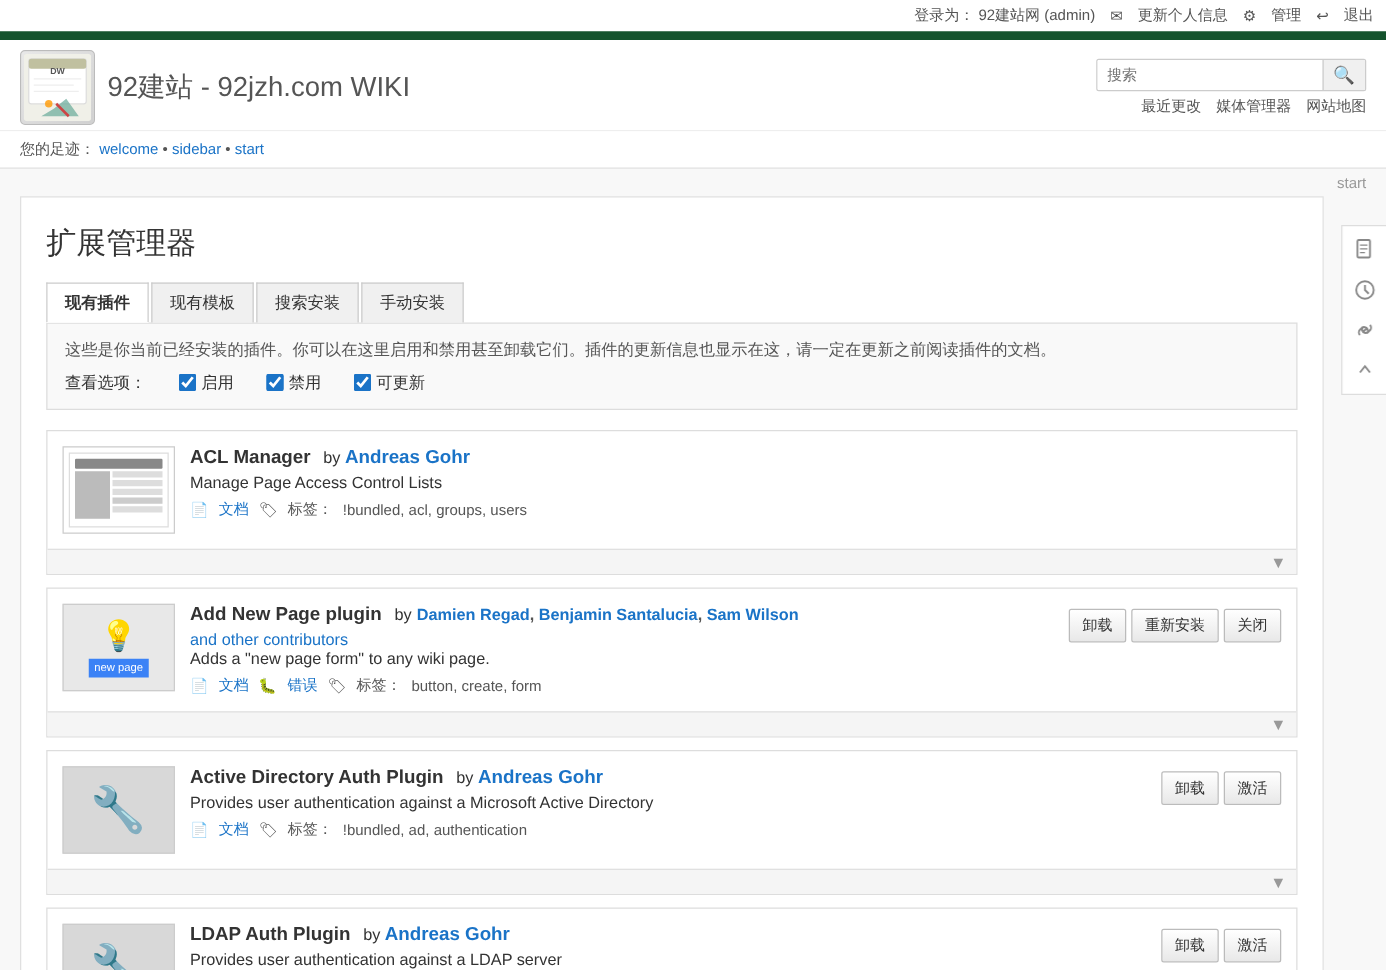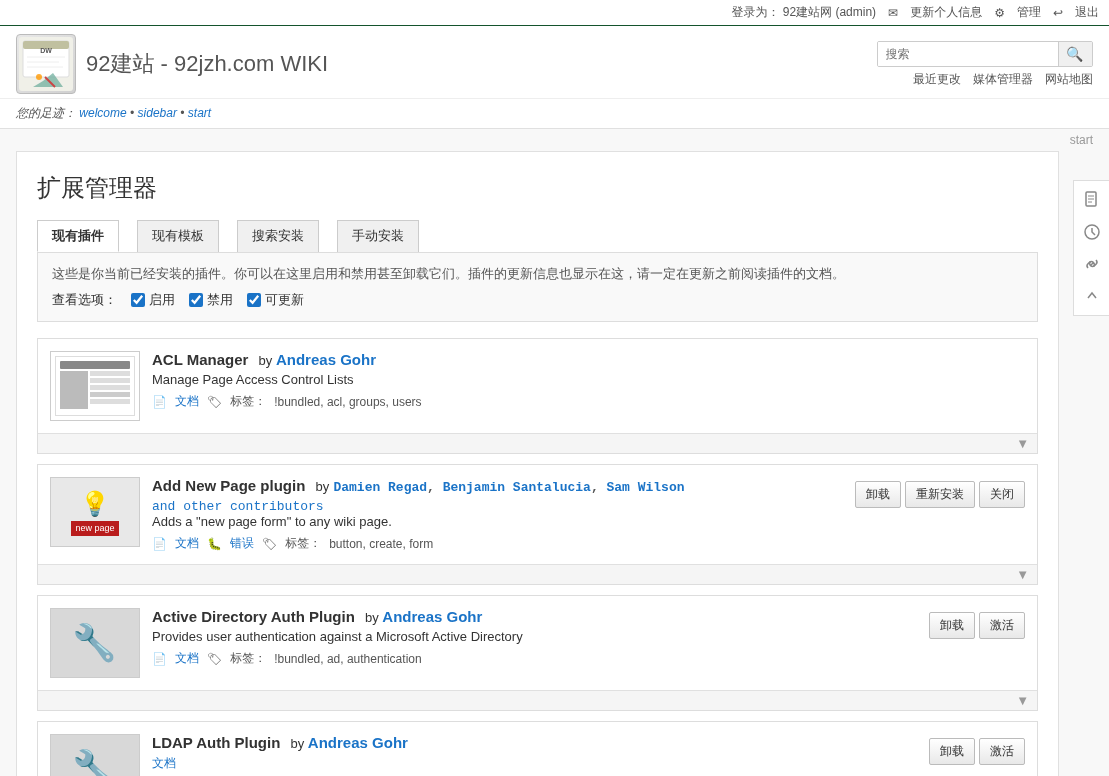--- a/index.html
+++ b/index.html
@@ -1,21 +1,21 @@
 <!DOCTYPE html>
 <html><head>
   <meta charset="utf-8">
   <style>
     * { box-sizing: border-box; margin: 0; padding: 0; }
     body { font-family: Arial, sans-serif; font-size: 13px; background: #f8f8f8; color: #333; }
 
     
     #topbar {
       background: #fff;
-      border-bottom: 1px solid #14532d;
+      border-bottom: 7px solid #14532d;
       padding: 4px 10px;
       display: flex;
       justify-content: flex-end;
       align-items: center;
       gap: 12px;
       font-size: 12px;
       color: #555;
     }
     #topbar a { color: #555; text-decoration: none; }
 
@@ -56,21 +56,20 @@
       font-size: 10px; color: #666; font-weight: bold;
     }
 
     
     #breadcrumb {
       background: #fff;
       padding: 6px 16px;
       border-bottom: 1px solid #e0e0e0;
       font-size: 12px;
       color: #555;
-      font-style: italic;
     }
     #breadcrumb a { color: #1a73c7; text-decoration: none; }
 
     
     #page-label {
       text-align: right;
       padding: 4px 16px;
       font-size: 12px;
       color: #999;
     }
@@ -104,21 +103,21 @@
       border: 1px solid #e0e0e0;
       padding: 20px;
       min-height: 500px;
     }
 
     #page-heading {
       font-size: 24px; font-weight: normal; color: #333; margin-bottom: 16px;
     }
 
     
-    .tabs { display: flex; gap: 16px; margin-bottom: 0; border-bottom: none; }
+    .tabs { display: flex; gap: 0; margin-bottom: 0; border-bottom: none; }
     .tab {
       padding: 6px 14px;
       border: 1px solid #ccc;
       background: #f0f0f0;
       color: #333;
       cursor: pointer;
       font-size: 13px;
       border-bottom: none;
       margin-right: 2px;
     }
@@ -130,21 +129,21 @@
 
     
     .info-box {
       background: #f9f9f9;
       border: 1px solid #ddd;
       padding: 12px 14px;
       margin-bottom: 16px;
       font-size: 13px;
     }
     .info-box p { color: #555; margin-bottom: 8px; }
-    .filter-options { display: flex; gap: 14px; align-items: center; font-size: 13px; }
+    .filter-options { display: flex; gap: 26px; align-items: center; font-size: 13px; }
     .filter-options label { display: flex; align-items: center; gap: 4px; cursor: pointer; }
     .filter-options input[type="checkbox"] { accent-color: #1a73c7; width: 14px; height: 14px; }
     .filter-label { color: #333; }
 
     
     .plugin-item {
       border: 1px solid #ddd;
       margin-bottom: 10px;
       background: #fff;
     }
@@ -192,21 +191,21 @@
     .plugin-chevron {
       background: #f5f5f5;
       border-top: 1px solid #e0e0e0;
       text-align: right;
       padding: 2px 8px;
       cursor: pointer;
       color: #999;
     }
 
     
-    .authors { font-size: 13px; color: #555; font-family: Liberation Mono, monospace; }
+    .authors { font-size: 13px; color: #555; }
     .authors a { color: #1a73c7; text-decoration: none; }
   </style>
 </head>
 <body>
 
 <div id="topbar">
   <span>
     <span>登录为：</span>
     <a href="#">92建站网</a>
     <span>(admin)</span>
@@ -327,21 +326,21 @@
       </div>
     </div>
     <div class="plugin-chevron">▼</div>
   </div>
 
   <div class="plugin-item">
     <div class="plugin-main">
       <div class="plugin-thumb" style="background:#e8e8e8; position:relative; width:90px; height:70px; display:flex; align-items:center; justify-content:center;">
         <div style="font-size:10px; color:#888; text-align:center; line-height:1.3;">
           <div style="font-size:24px;">💡</div>
-          <div style="background:#b91c1c; color:#fff; padding:2px 4px; font-size:9px; margin-top:2px;">new page</div>
+          <div style="background:#3b82f6; color:#fff; padding:2px 4px; font-size:9px; margin-top:2px;">new page</div>
         </div>
       </div>
       <div class="plugin-info">
         <div class="plugin-title">
           <span>Add New Page plugin</span>
           <span class="by">by</span>
           <span class="authors">
             <a href="#">Damien Regad</a>,
             <a href="#">Benjamin Santalucia</a>,
             <a href="#">Sam Wilson</a>
@@ -402,20 +401,21 @@
     <div class="plugin-main">
       <div class="plugin-thumb thumb-gray" style="background:#d8d8d8; width:90px; height:70px; display:flex; align-items:center; justify-content:center;">
         <span style="font-size:36px; color:#aaa;">🔧</span>
       </div>
       <div class="plugin-info">
         <div class="plugin-title">
           <span>LDAP Auth Plugin</span>
           <span class="by">by</span>
           <a href="#">Andreas Gohr</a>
         </div>
+        <div class="plugin-desc">Provides user authentication against a LDAP server</div>
         <div class="plugin-meta">
 
           <a href="#">文档</a>
         </div>
       </div>
       <div class="plugin-actions">
         <button class="btn">卸载</button>
         <button class="btn">激活</button>
       </div>
     </div>

